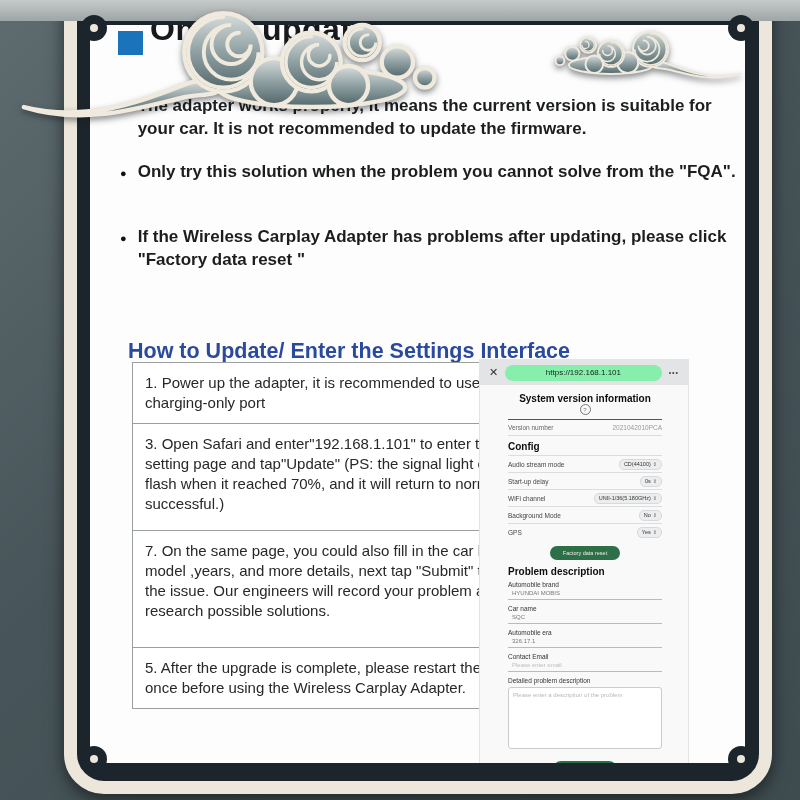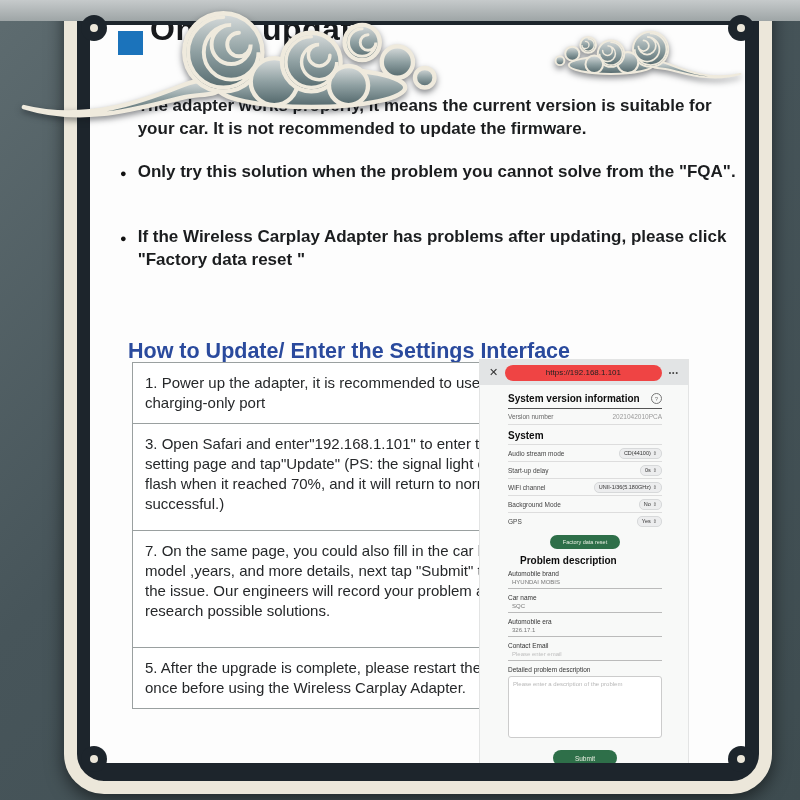--- a/index.html
+++ b/index.html
@@ -39,38 +39,38 @@
   .section-heading{position:absolute;left:38px;top:286px;font-size:21.5px;font-weight:700;color:#2a4a9d;margin-top:28px;}
   
   .steps-table{position:absolute;left:42px;top:337px;width:421px;border:1px solid #9aa0a0;background:#fff;box-sizing:border-box;}
   .step-row{padding:10px 12px;font-size:15px;line-height:1.33;color:#26282a;border-bottom:1px solid #9aa0a0;}
   .step-row:last-child{border-bottom:none;}
   .step-row.r3{min-height:86px;} .step-row.r4{min-height:96px;}
   
   .phone{position:absolute;left:390px;top:335px;width:208px;height:403px;display:flex;flex-direction:column;box-shadow:0 0 0 1px #e3e4e4;}
   .browser-bar{height:25px;background:#e2e4e5;display:flex;align-items:center;padding:0 9px;gap:7px;flex:0 0 auto;}
   .close-icon{font-size:11px;color:#333;cursor:default;}
-  .url-pill{flex:1;background:#ef4444;border-radius:11px;height:16px;display:flex;align-items:center;justify-content:center;font-size:8px;color:#222;}
+  .url-pill{flex:1;background:#86efac;border-radius:11px;height:16px;display:flex;align-items:center;justify-content:center;font-size:8px;color:#222;}
   .menu-icon{font-size:7px;color:#444;letter-spacing:1px;}
   .phone-body{flex:1;background:#f8f9f8;padding:8px 26px 0 28px;overflow:hidden;}
-  .sys-title-row{display:flex;justify-content:space-between;align-items:center;padding-bottom:4px;border-bottom:1px solid #555;}
+  .sys-title-row{display:flex;justify-content:space-between;align-items:center;padding-bottom:4px;border-bottom:1px solid #555;flex-direction:column;}
   .p-title{font-size:10px;font-weight:700;color:#0d0d0d;}
   .info-icon{width:9px;height:9px;border:1px solid #777;border-radius:50%;font-size:6px;color:#777;display:flex;align-items:center;justify-content:center;}
   .kv-row{display:flex;justify-content:space-between;font-size:6.5px;color:#666;padding:4px 0;border-bottom:1px solid #ddd;}
   .kv-row .v{color:#9a9a9a;}
   .config-title{font-size:10px;font-weight:700;color:#0d0d0d;margin:5px 0 3px;}
   .cfg-row{display:flex;justify-content:space-between;align-items:center;padding:2.5px 0;border-top:1px solid #ddd;}
   .cfg-row:last-of-type{border-bottom:1px solid #ddd;}
   .cfg-label{font-size:6.5px;color:#444;}
   .select-pill{background:#ecedee;border:1px solid #d7d9da;border-radius:5px;padding:1.5px 4px;font-size:5.5px;color:#333;display:flex;align-items:center;gap:2px;}
   .select-pill .caret{font-size:5px;color:#666;}
   .green-btn{display:block;background:#2e6f49;color:#e9efe2;border:none;border-radius:999px;margin:6px auto 4px;cursor:pointer;}
   .factory-btn{font-size:5.5px;padding:4px 13px;}
   .submit-btn{font-size:6.5px;padding:4.5px 22px;margin:8px auto 5px;}
-  .prob-title{font-size:10px;font-weight:700;color:#0d0d0d;margin:6px 12px 4px;}
+  .prob-title{font-size:10px;font-weight:700;color:#0d0d0d;margin:6px 0 4px;}
   .field{margin-bottom:5px;}
   .field-label{font-size:6.5px;color:#333;}
   .field input{display:block;width:100%;border:none;border-bottom:1px solid #bbb;background:transparent;font-size:6px;color:#777;padding:2px 0 3px 4px;box-sizing:border-box;font-family:inherit;outline:none;}
   .field input::placeholder{color:#bdbdbd;}
   .desc-label{font-size:6.5px;color:#333;margin:3px 0 3px;}
   .phone textarea{width:100%;height:62px;border:1px solid #ccc;border-radius:3px;background:#fff;font-size:6px;color:#777;padding:4px;resize:none;box-sizing:border-box;font-family:inherit;outline:none;}
   .phone textarea::placeholder{color:#b8b8b8;}
 </style>
 </head>
 <body>
@@ -115,21 +115,21 @@
 
       <div class="sys-title-row">
         <span class="p-title">System version information</span>
         <span class="info-icon">?</span>
       </div>
       <div class="kv-row">
         <span>Version number</span>
         <span class="v">2021042010PCA</span>
       </div>
 
-      <div class="config-title">System</div>
+      <div class="config-title">Config</div>
 
       <div class="cfg-row">
         <span class="cfg-label">Audio stream mode</span>
         <span class="select-pill">
           <span>CD(44100)</span>
           <span class="caret">⇕</span>
         </span>
       </div>
       <div class="cfg-row">
         <span class="cfg-label">Start-up delay</span>

